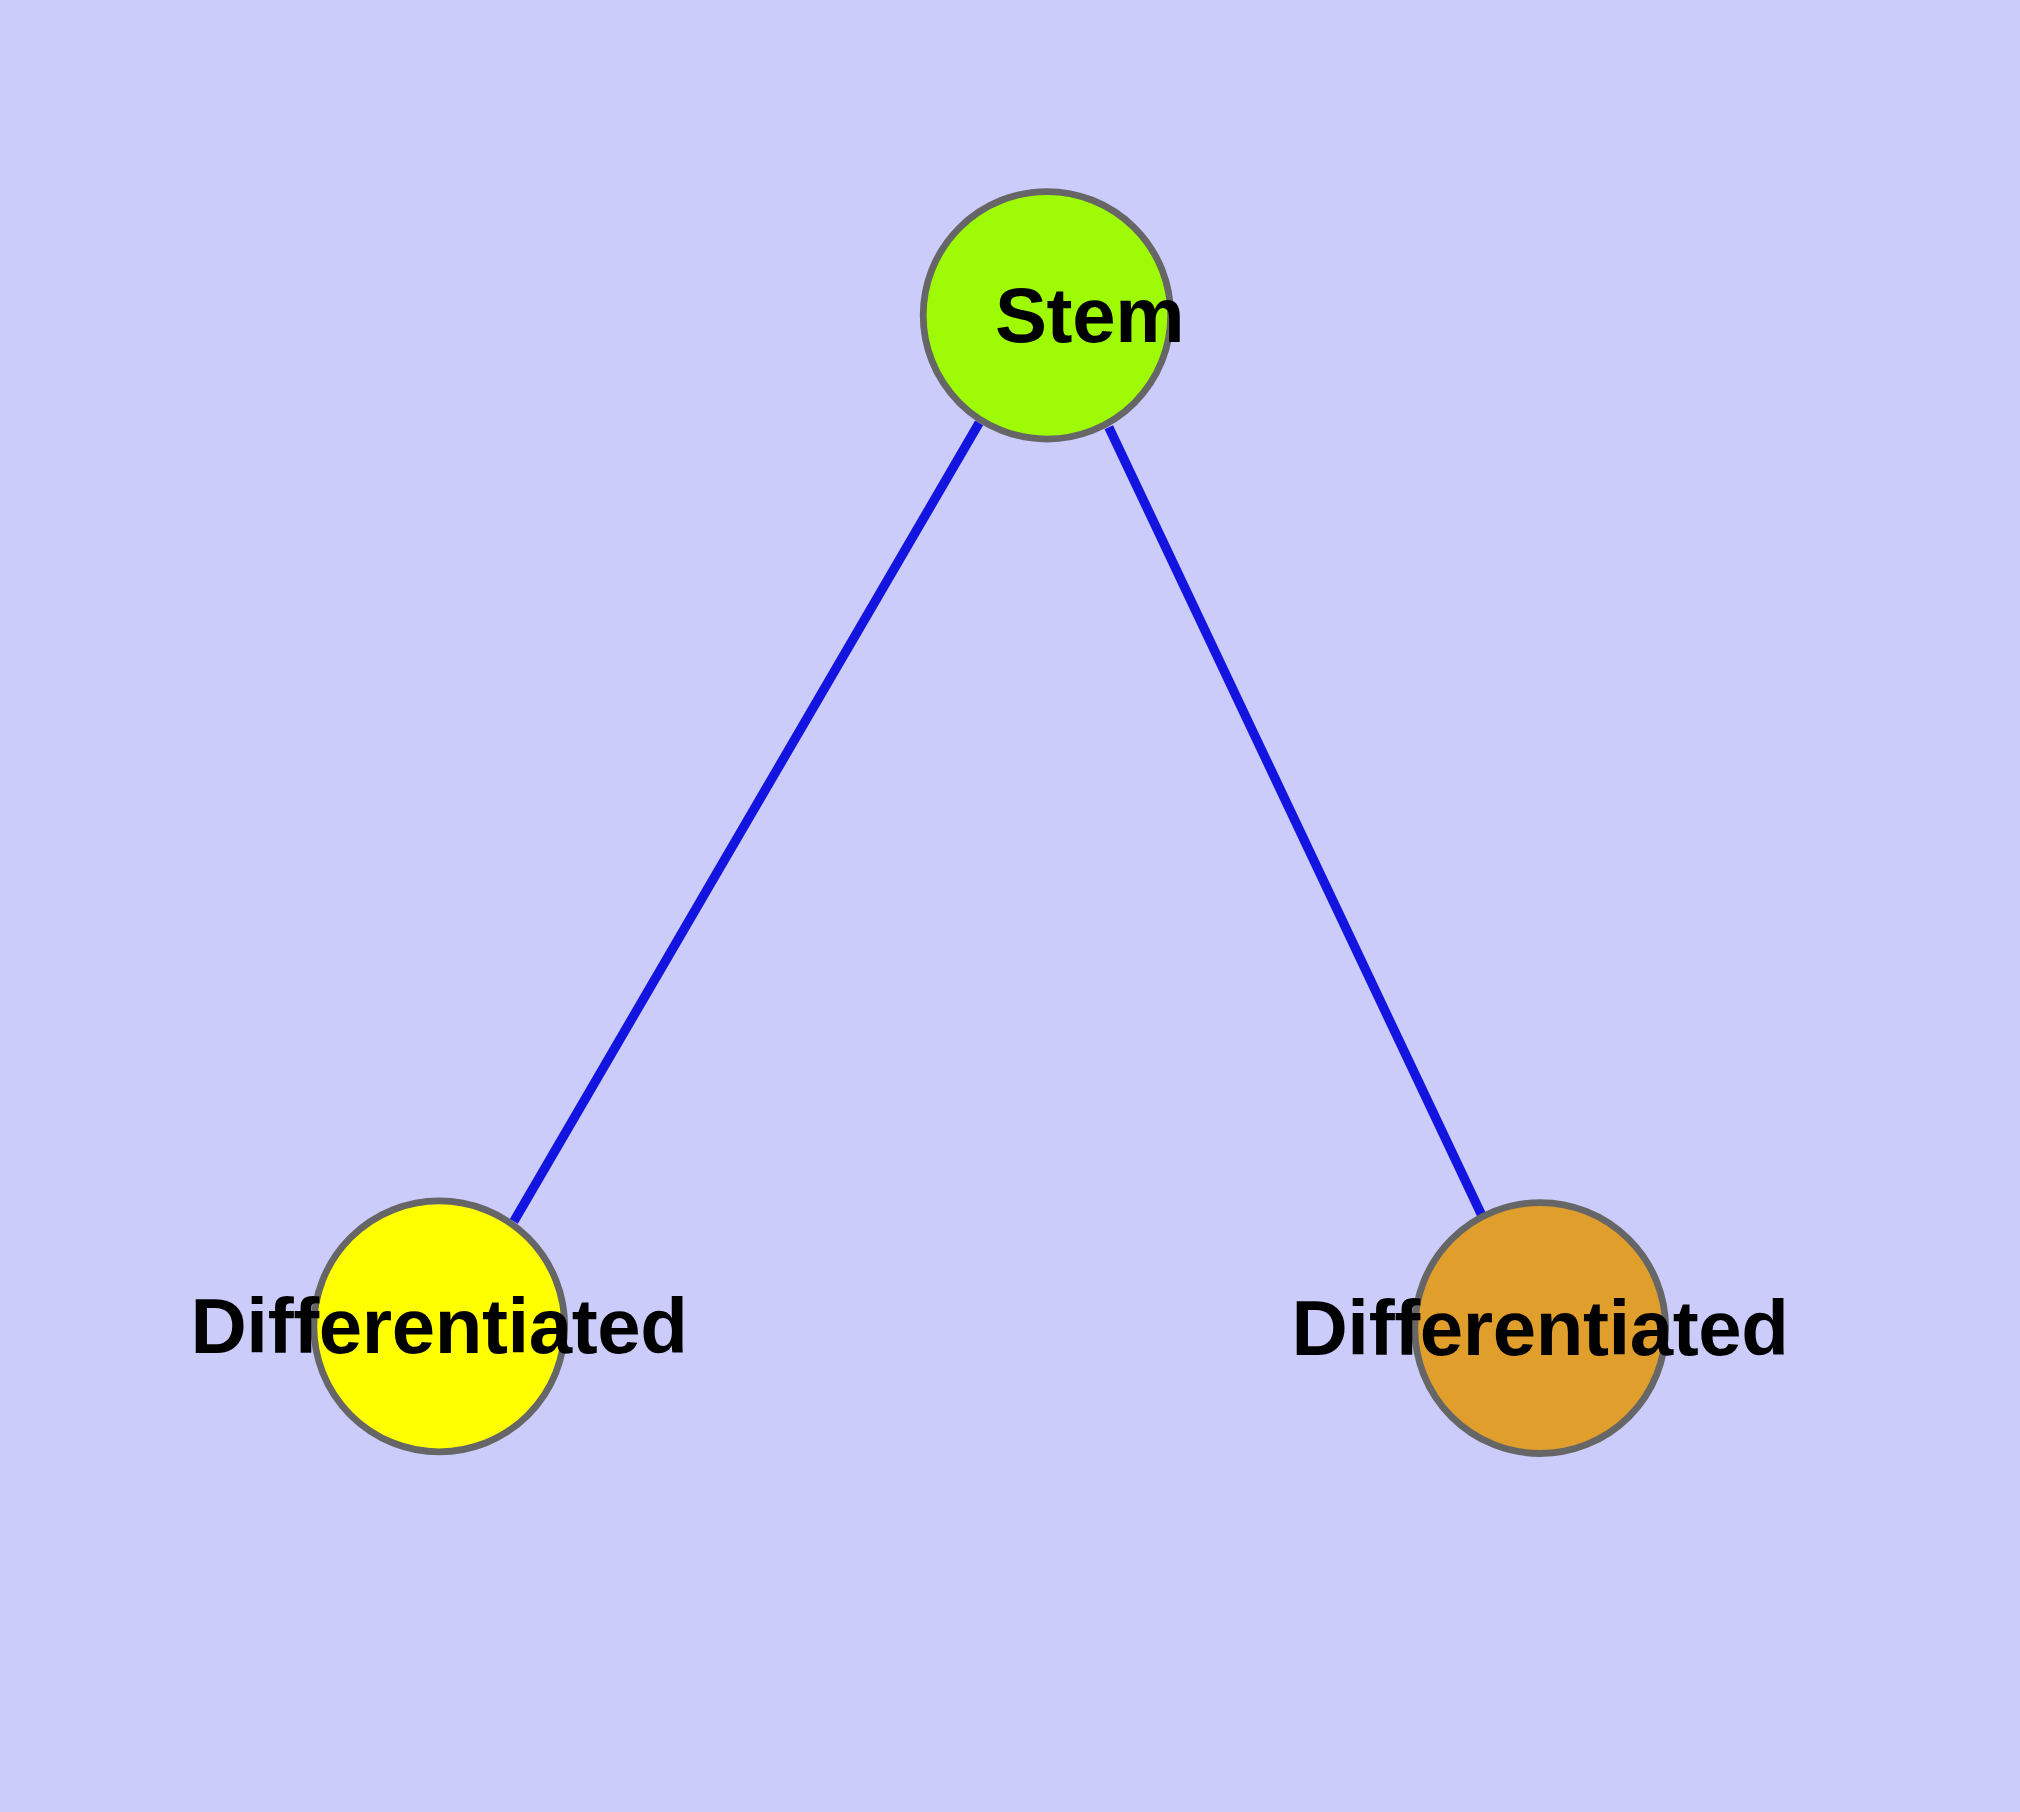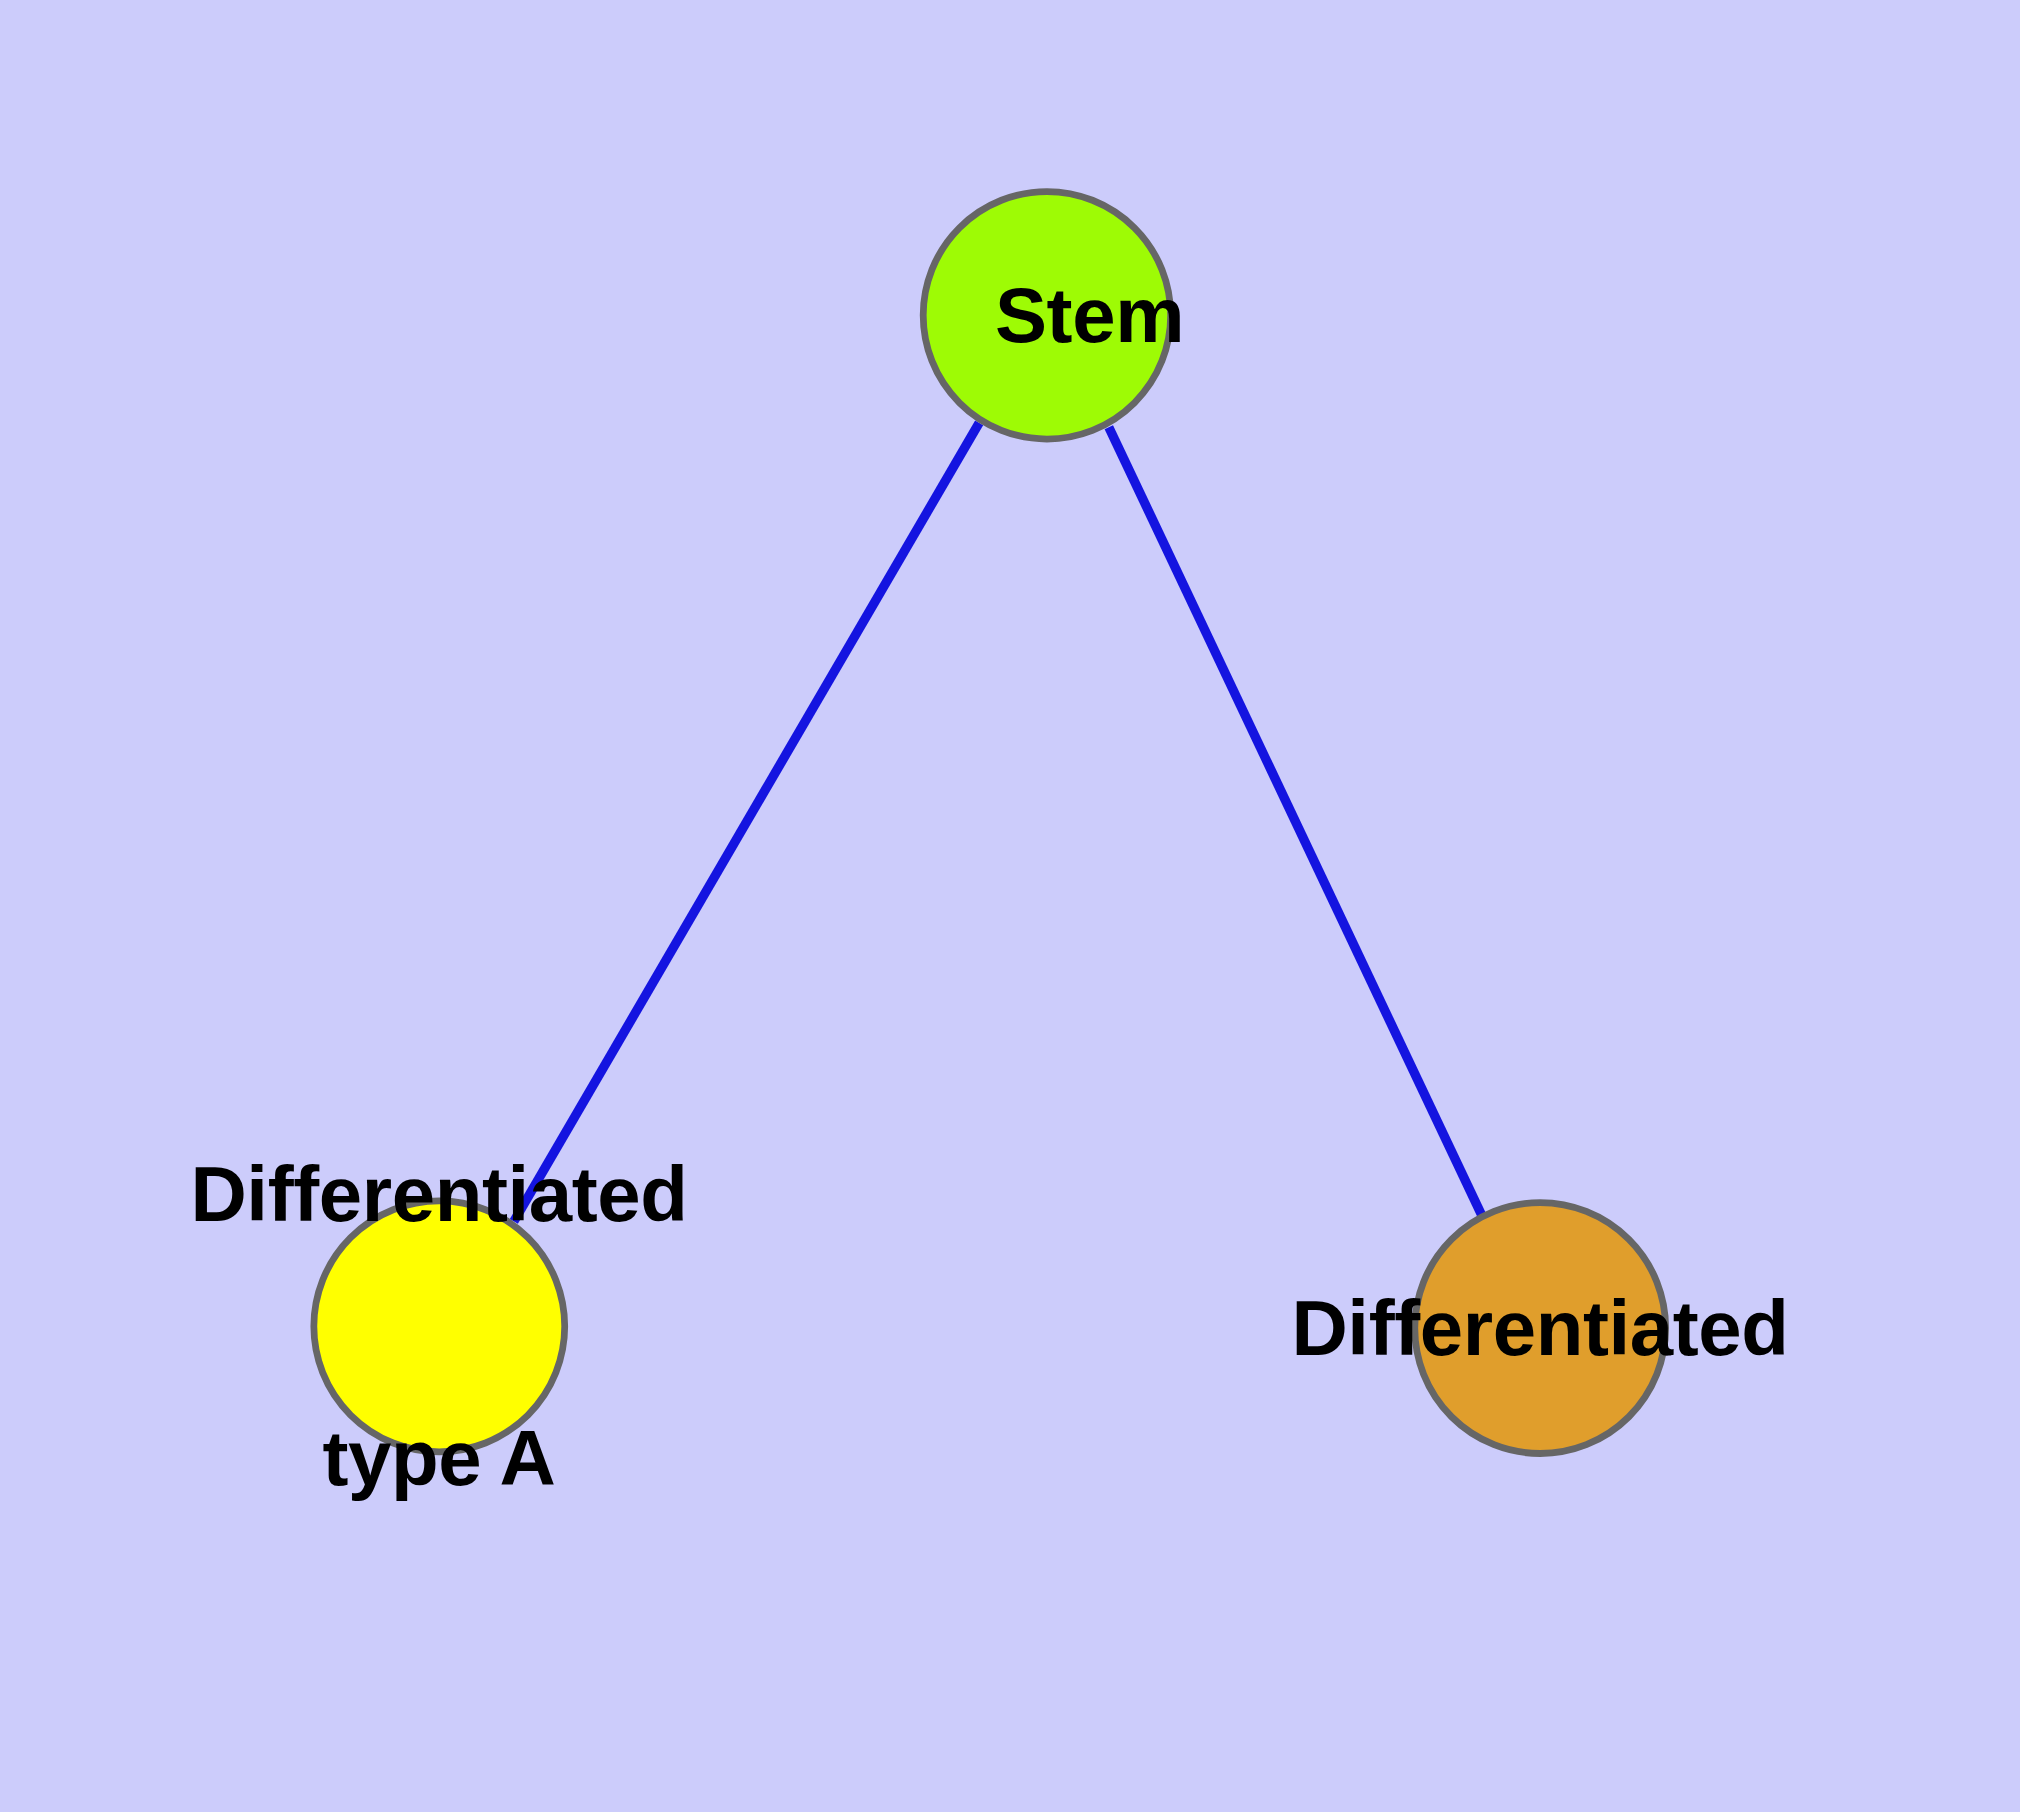--- a/index.html
+++ b/index.html
@@ -51,21 +51,20 @@
     <circle cx="1817" cy="1567" r="148" fill="#e09e2c" stroke="#666666" stroke-width="8"></circle>
     <circle cx="1235" cy="372" r="146" fill="#9efb05" stroke="#666666" stroke-width="8"></circle>
   </svg>
 
   <div class="node-label" style="left:1047px; top:315px;">
     <span>Stem</span>
   </div>
 
   <div class="node-label" style="left:439px; top:1326px;">
     <div>Differentiated</div>
-    <div>type A</div>
   </div>
 
   <div class="node-label" style="left:1540px; top:1328px;">
     <div>Differentiated</div>
   </div>
 
 </div>
 
 
 </body></html>

